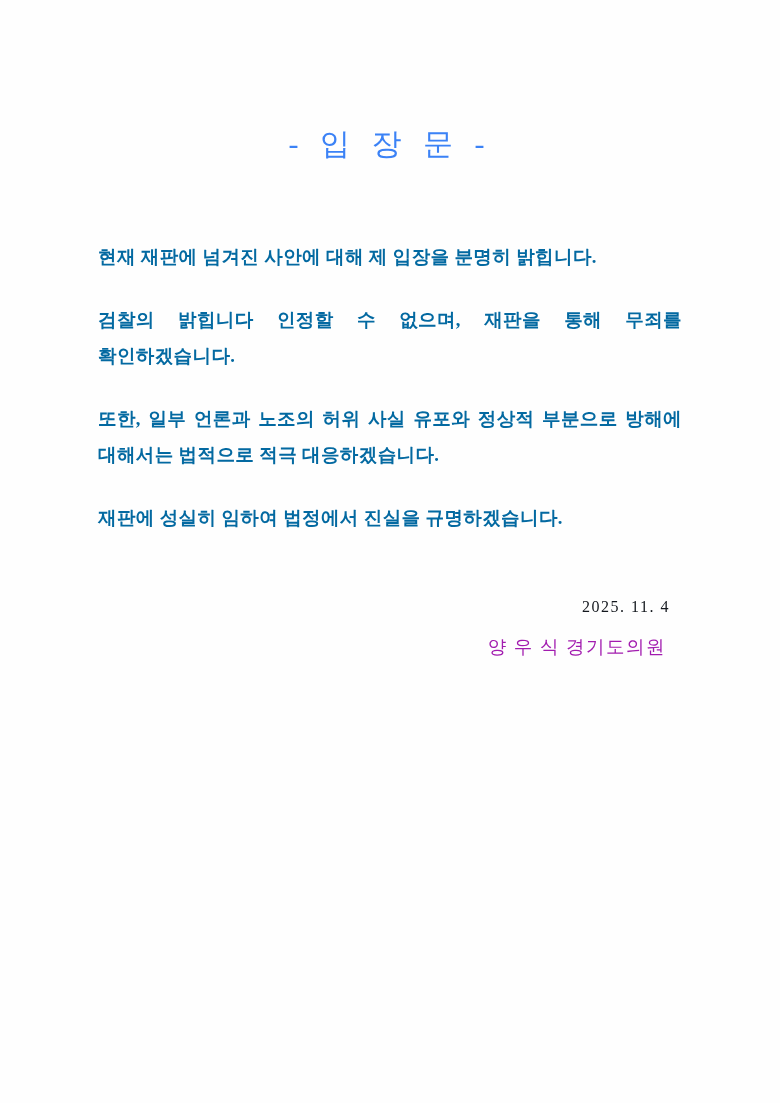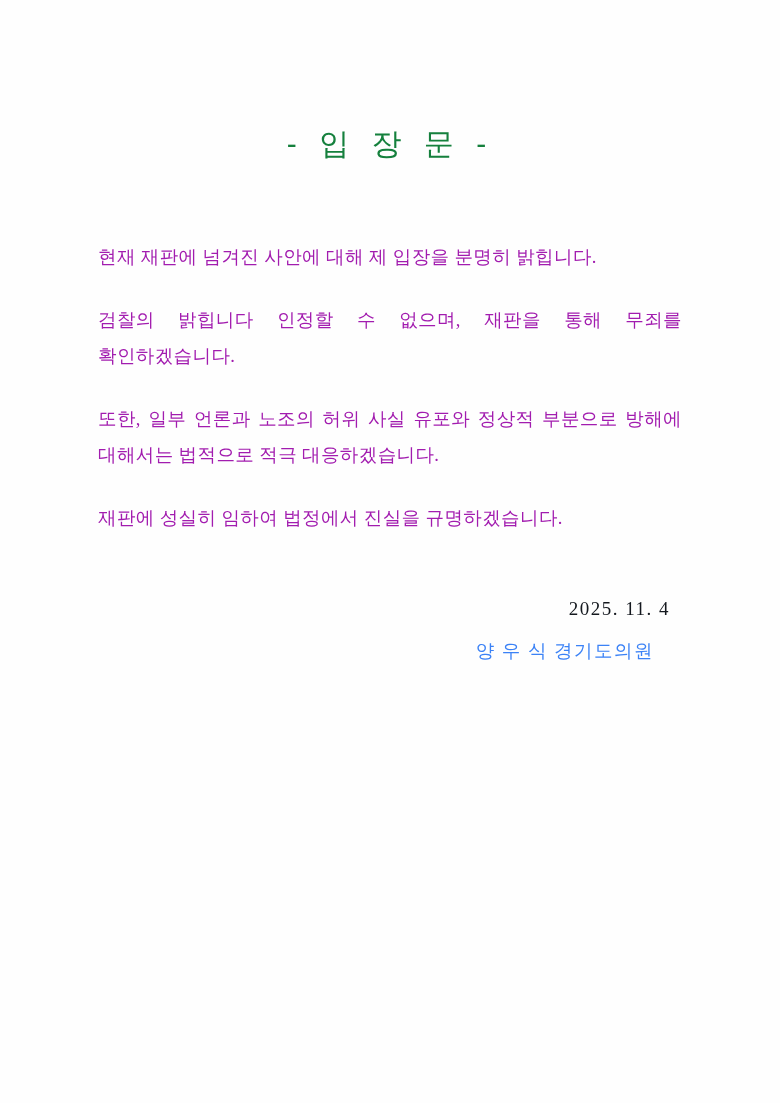--- a/index.html
+++ b/index.html
@@ -23,56 +23,57 @@
     position: relative;
     background: #fefefe;
   }
   .doc-title {
     text-align: center;
     font-size: 30px;
     letter-spacing: 7px;
     font-weight: 400;
     margin: 0;
     padding-top: 124px;
-    color: #15803d;
-    font-family: Liberation Sans, sans-serif;
+    color: #3b82f6;
+    font-family: Liberation Serif, serif;
   }
   .body-block {
     margin-top: 74px;
   }
   .para {
     font-size: 18.5px;
     line-height: 1.95;
     letter-spacing: 0.4px;
     margin: 0 0 27px 0;
-    color: #a21caf;
+    color: #0369a1;
     text-align: justify;
     text-justify: inter-character;
     word-break: keep-all;
     font-family: "Liberation Serif", "DejaVu Serif", serif;
+    font-weight: bold;
   }
   .para.last {
     margin-bottom: 0;
   }
   .signature-block {
     margin-top: 62px;
     text-align: right;
     padding-right: 12px;
   }
   .sign-date {
-    font-size: 19px;
+    font-size: 16px;
     letter-spacing: 1.5px;
     margin: 0 0 18px 0;
     color: #14181e;
   }
   .sign-name {
     font-size: 18.5px;
     letter-spacing: 1.5px;
-    margin: 16px;
-    color: #3b82f6;
+    margin: 4px;
+    color: #a21caf;
   }
 </style>
 </head>
 <body>
 
 <div class="page">
 
   <h1 class="doc-title">- 입 장 문 -</h1>
 
   <div class="body-block">

